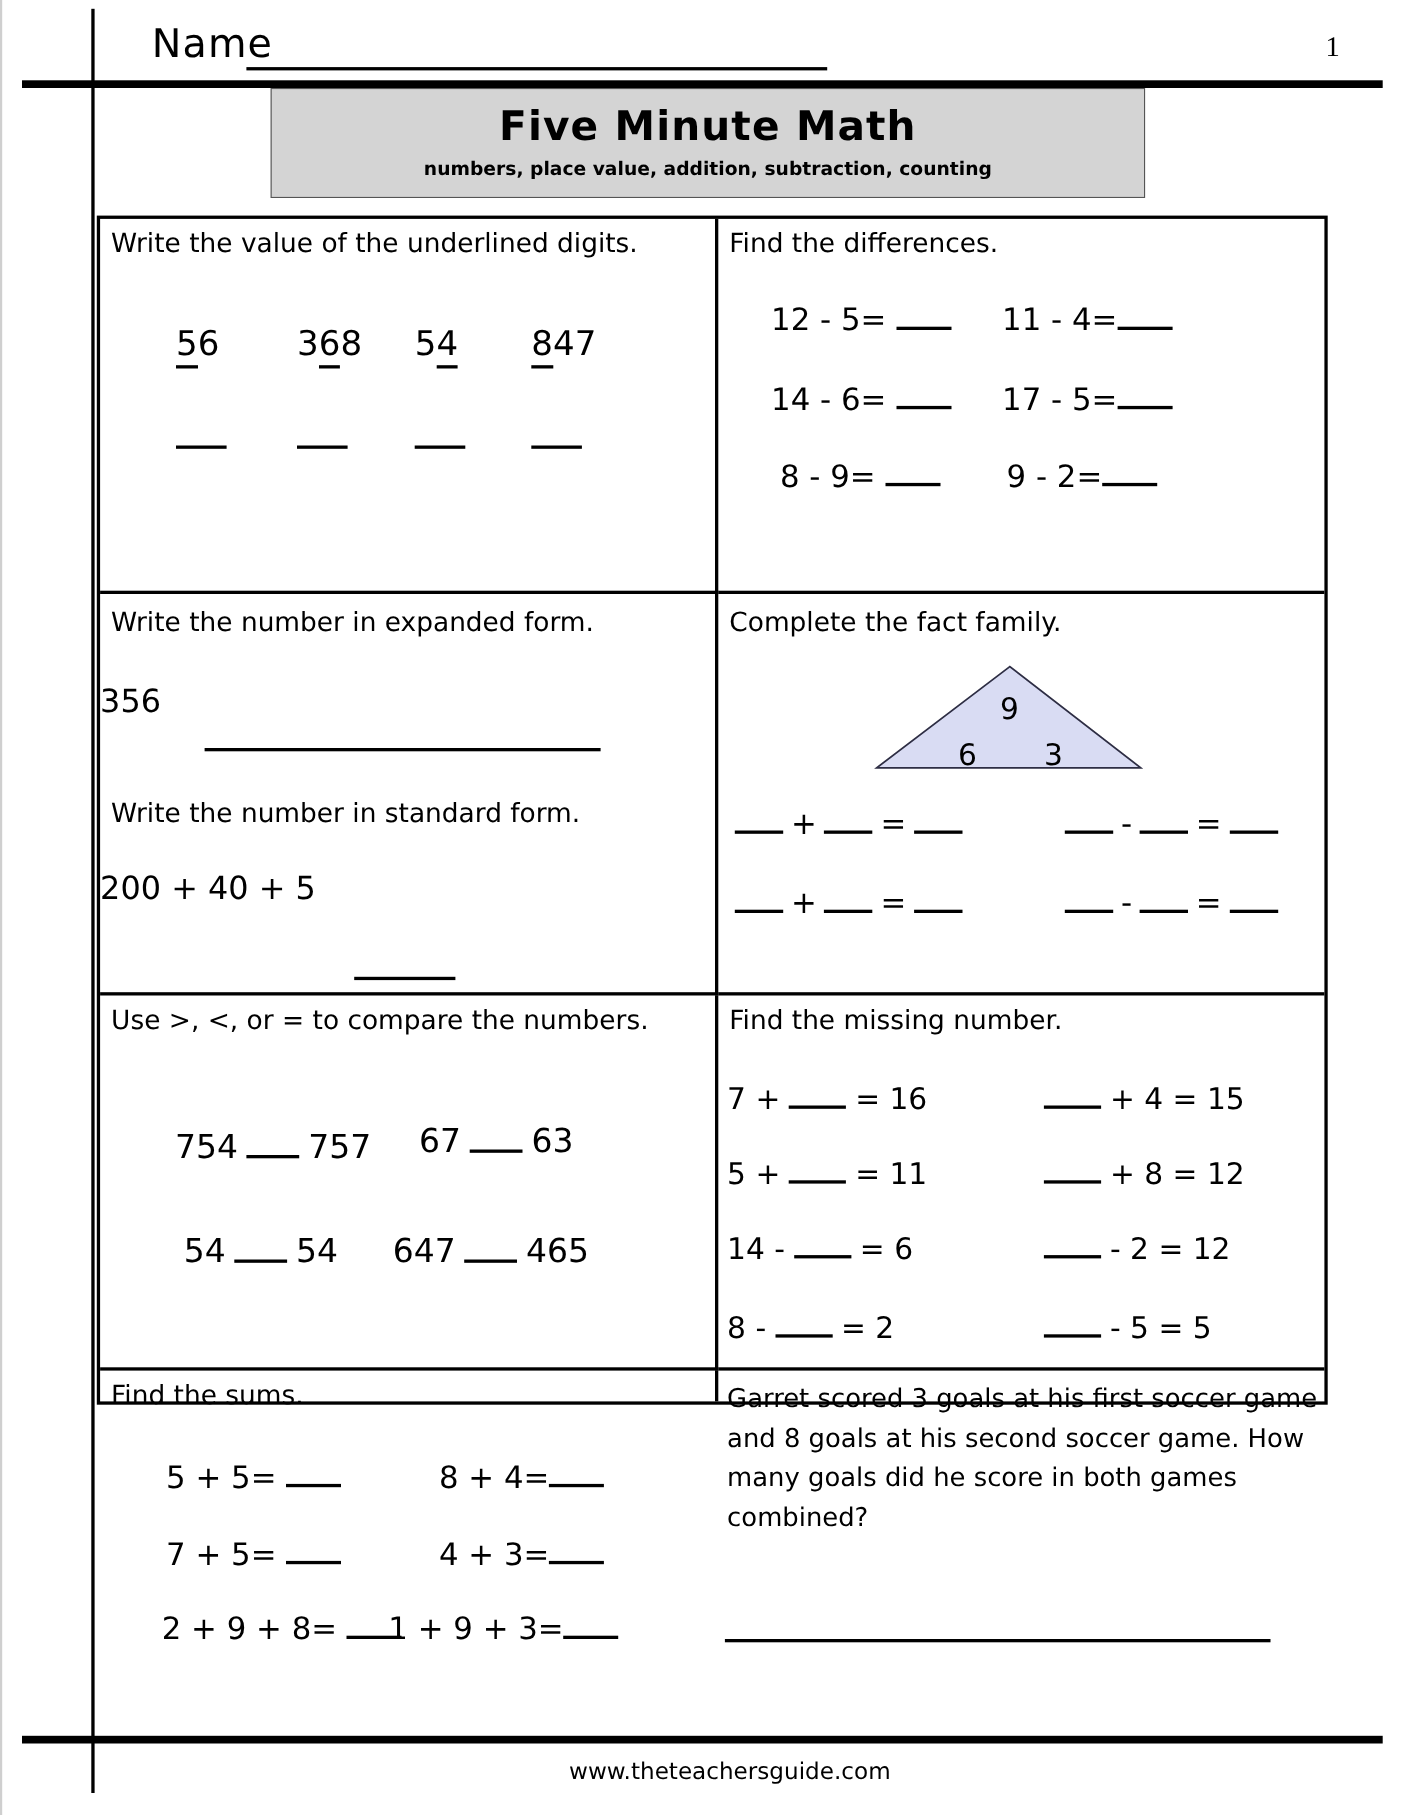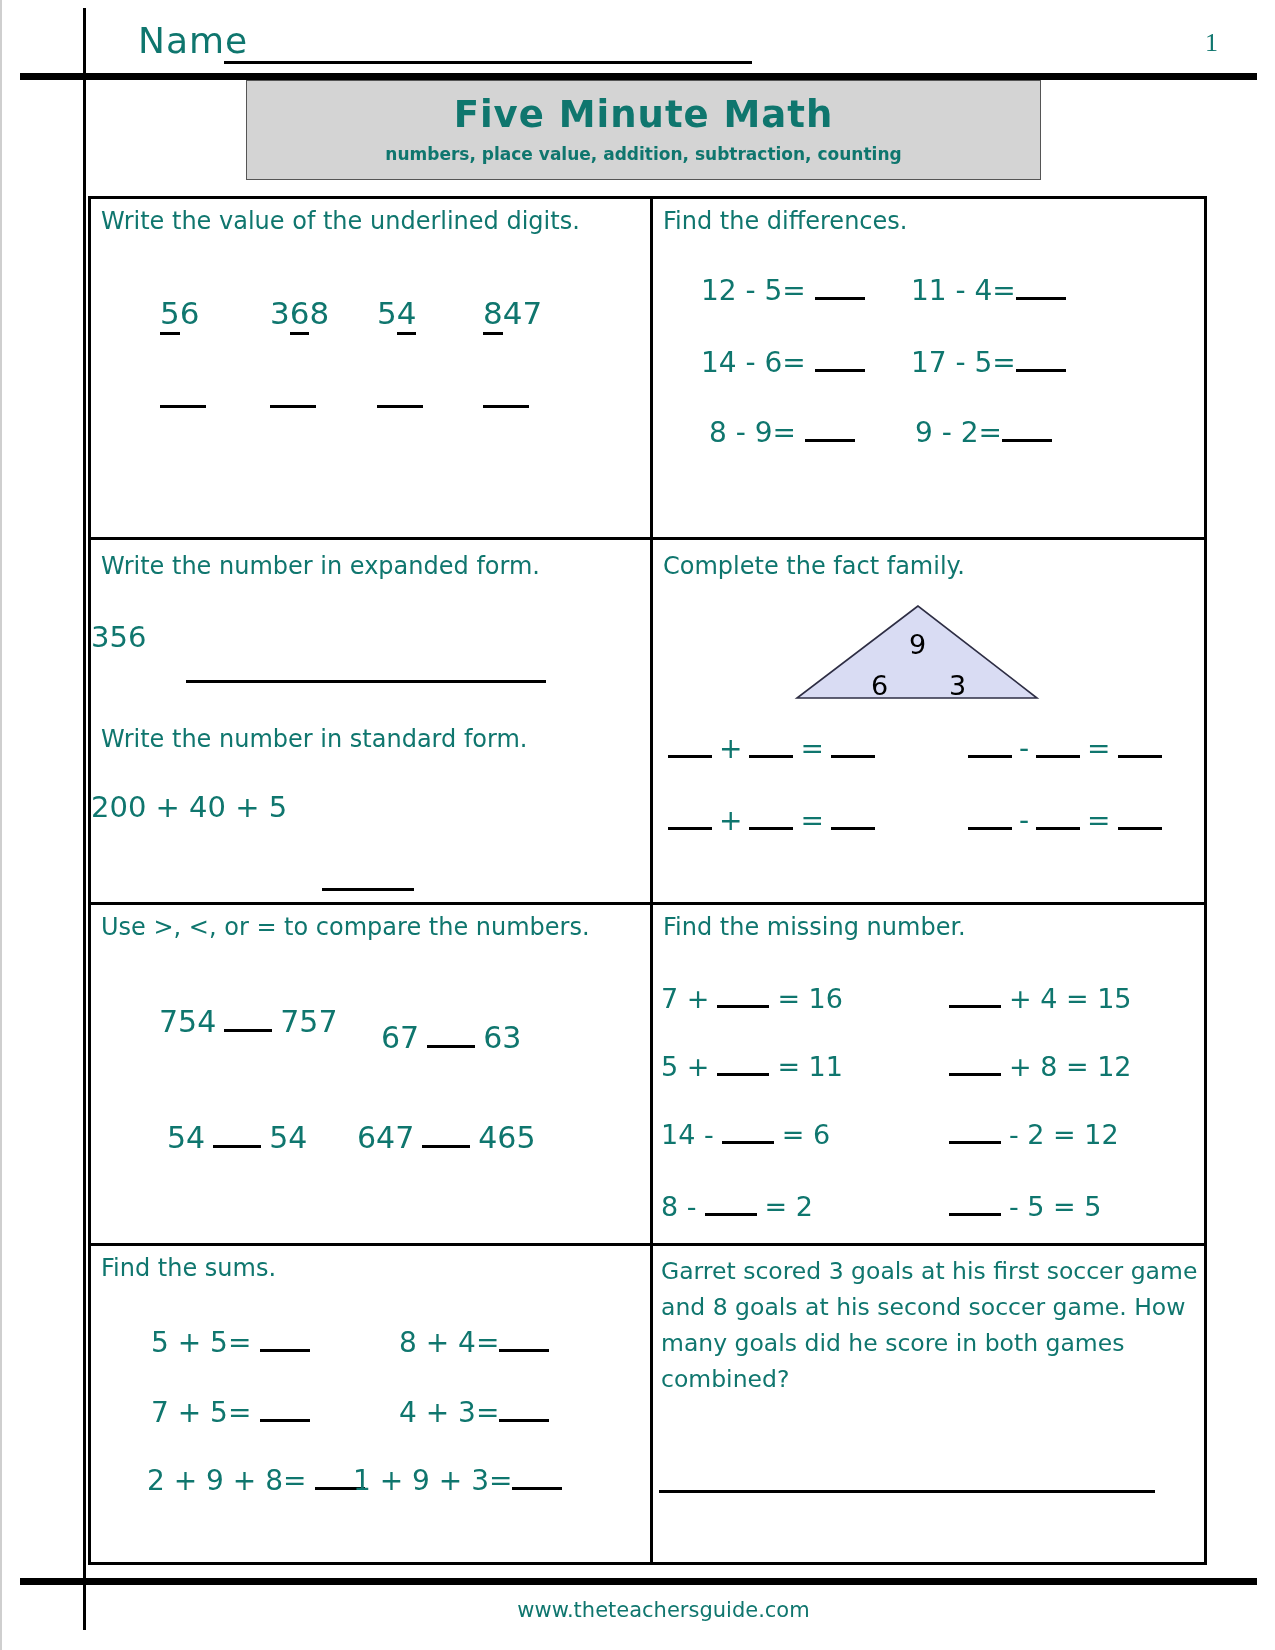--- a/index.html
+++ b/index.html
@@ -1,41 +1,41 @@
 <!DOCTYPE html>
 <html><head>
 <meta charset="utf-8">
 <style>
   html,body{margin:0;padding:0;background:#ffffff;}
   .sheet{
     position:relative;
     width:1275px;height:1650px;
     background:#ffffff;
     font-family:"DejaVu Sans",sans-serif;
-    color:#0f766e;
+    color:#000000;
     overflow:hidden;
   }
   .scan-edge{position:absolute;left:0;top:0;width:2px;height:100%;background:#cfcfcf;}
   .vline{position:absolute;left:83px;top:8px;width:3px;height:1622px;background:#000;}
   .hrule{position:absolute;left:20px;width:1237px;height:7px;background:#000;}
   .hrule.top{top:73px;}
   .hrule.bottom{top:1578px;}
   .name-label{position:absolute;left:138px;top:20px;font-size:36px;letter-spacing:1px;}
   .name-line{position:absolute;left:224px;top:61px;width:528px;height:3px;background:#000;}
   .page-num{position:absolute;left:1205px;top:28px;font-family:"Liberation Serif",serif;font-size:26px;}
   .title-box{
     position:absolute;left:246px;top:80px;width:795px;height:100px;
     background:#d4d4d4;border:1px solid #555;box-sizing:border-box;
     text-align:center;z-index:2;
   }
   .title-box .title{font-size:37px;font-weight:bold;margin-top:12px;letter-spacing:1px;}
   .title-box .subtitle{font-size:17px;font-weight:bold;margin-top:8px;}
 
   .grid{
-    position:absolute;left:88px;top:196px;width:1119px;height:1369px;
+    position:absolute;left:88px;top:196px;width:1119px;height:1081px;
     display:grid;grid-template-columns:562px 1fr;grid-template-rows:341px 365px 341px auto;
     border:3px solid #000;box-sizing:border-box;
   }
   .cell{position:relative;box-sizing:border-box;}
   .cell.cl{border-right:3px solid #000;}
   .cell.rb{border-bottom:3px solid #000;}
   .ins{position:absolute;left:10px;top:8px;font-size:24px;}
   .blank{display:inline-block;width:50px;height:1.05em;border-bottom:3px solid #000;vertical-align:baseline;}
   .lineblank{position:absolute;height:3px;background:#000;}
 
@@ -121,21 +121,21 @@
         <text x="158" y="93" font-size="27" fill="#000">3</text>
       </svg>
       <div class="ff-row" style="left:15px;top:186px"><span class="blank"></span><span class="ff-sym">+</span><span class="blank"></span><span class="ff-sym">=</span><span class="blank"></span></div>
       <div class="ff-row" style="left:315px;top:186px"><span class="blank"></span><span class="ff-sym">-</span><span class="blank"></span><span class="ff-sym">=</span><span class="blank"></span></div>
       <div class="ff-row" style="left:15px;top:258px"><span class="blank"></span><span class="ff-sym">+</span><span class="blank"></span><span class="ff-sym">=</span><span class="blank"></span></div>
       <div class="ff-row" style="left:315px;top:258px"><span class="blank"></span><span class="ff-sym">-</span><span class="blank"></span><span class="ff-sym">=</span><span class="blank"></span></div>
     </div>
 
     <div class="cell cl rb">
       <div class="ins">Use &gt;, &lt;, or = to compare the numbers.</div>
-      <div class="cmp" style="left:68px;top:92px"><span>754</span><span class="blank"></span><span>757</span></div>
+      <div class="cmp" style="left:68px;top:113px"><span>754</span><span class="blank"></span><span>757</span></div>
       <div class="cmp" style="left:290px;top:108px"><span>67</span><span class="blank"></span><span>63</span></div>
       <div class="cmp" style="left:76px;top:208px"><span>54</span><span class="blank"></span><span>54</span></div>
       <div class="cmp" style="left:266px;top:208px"><span>647</span><span class="blank"></span><span>465</span></div>
     </div>
 
     <div class="cell rb">
       <div class="ins">Find the missing number.</div>
       <div class="mn" style="left:8px;top:72px"><span>7 +</span><span class="blank"></span><span>= 16</span></div>
       <div class="mn" style="left:288px;top:72px"><span class="blank"></span><span>+ 4 = 15</span></div>
       <div class="mn" style="left:8px;top:140px"><span>5 +</span><span class="blank"></span><span>= 11</span></div>

